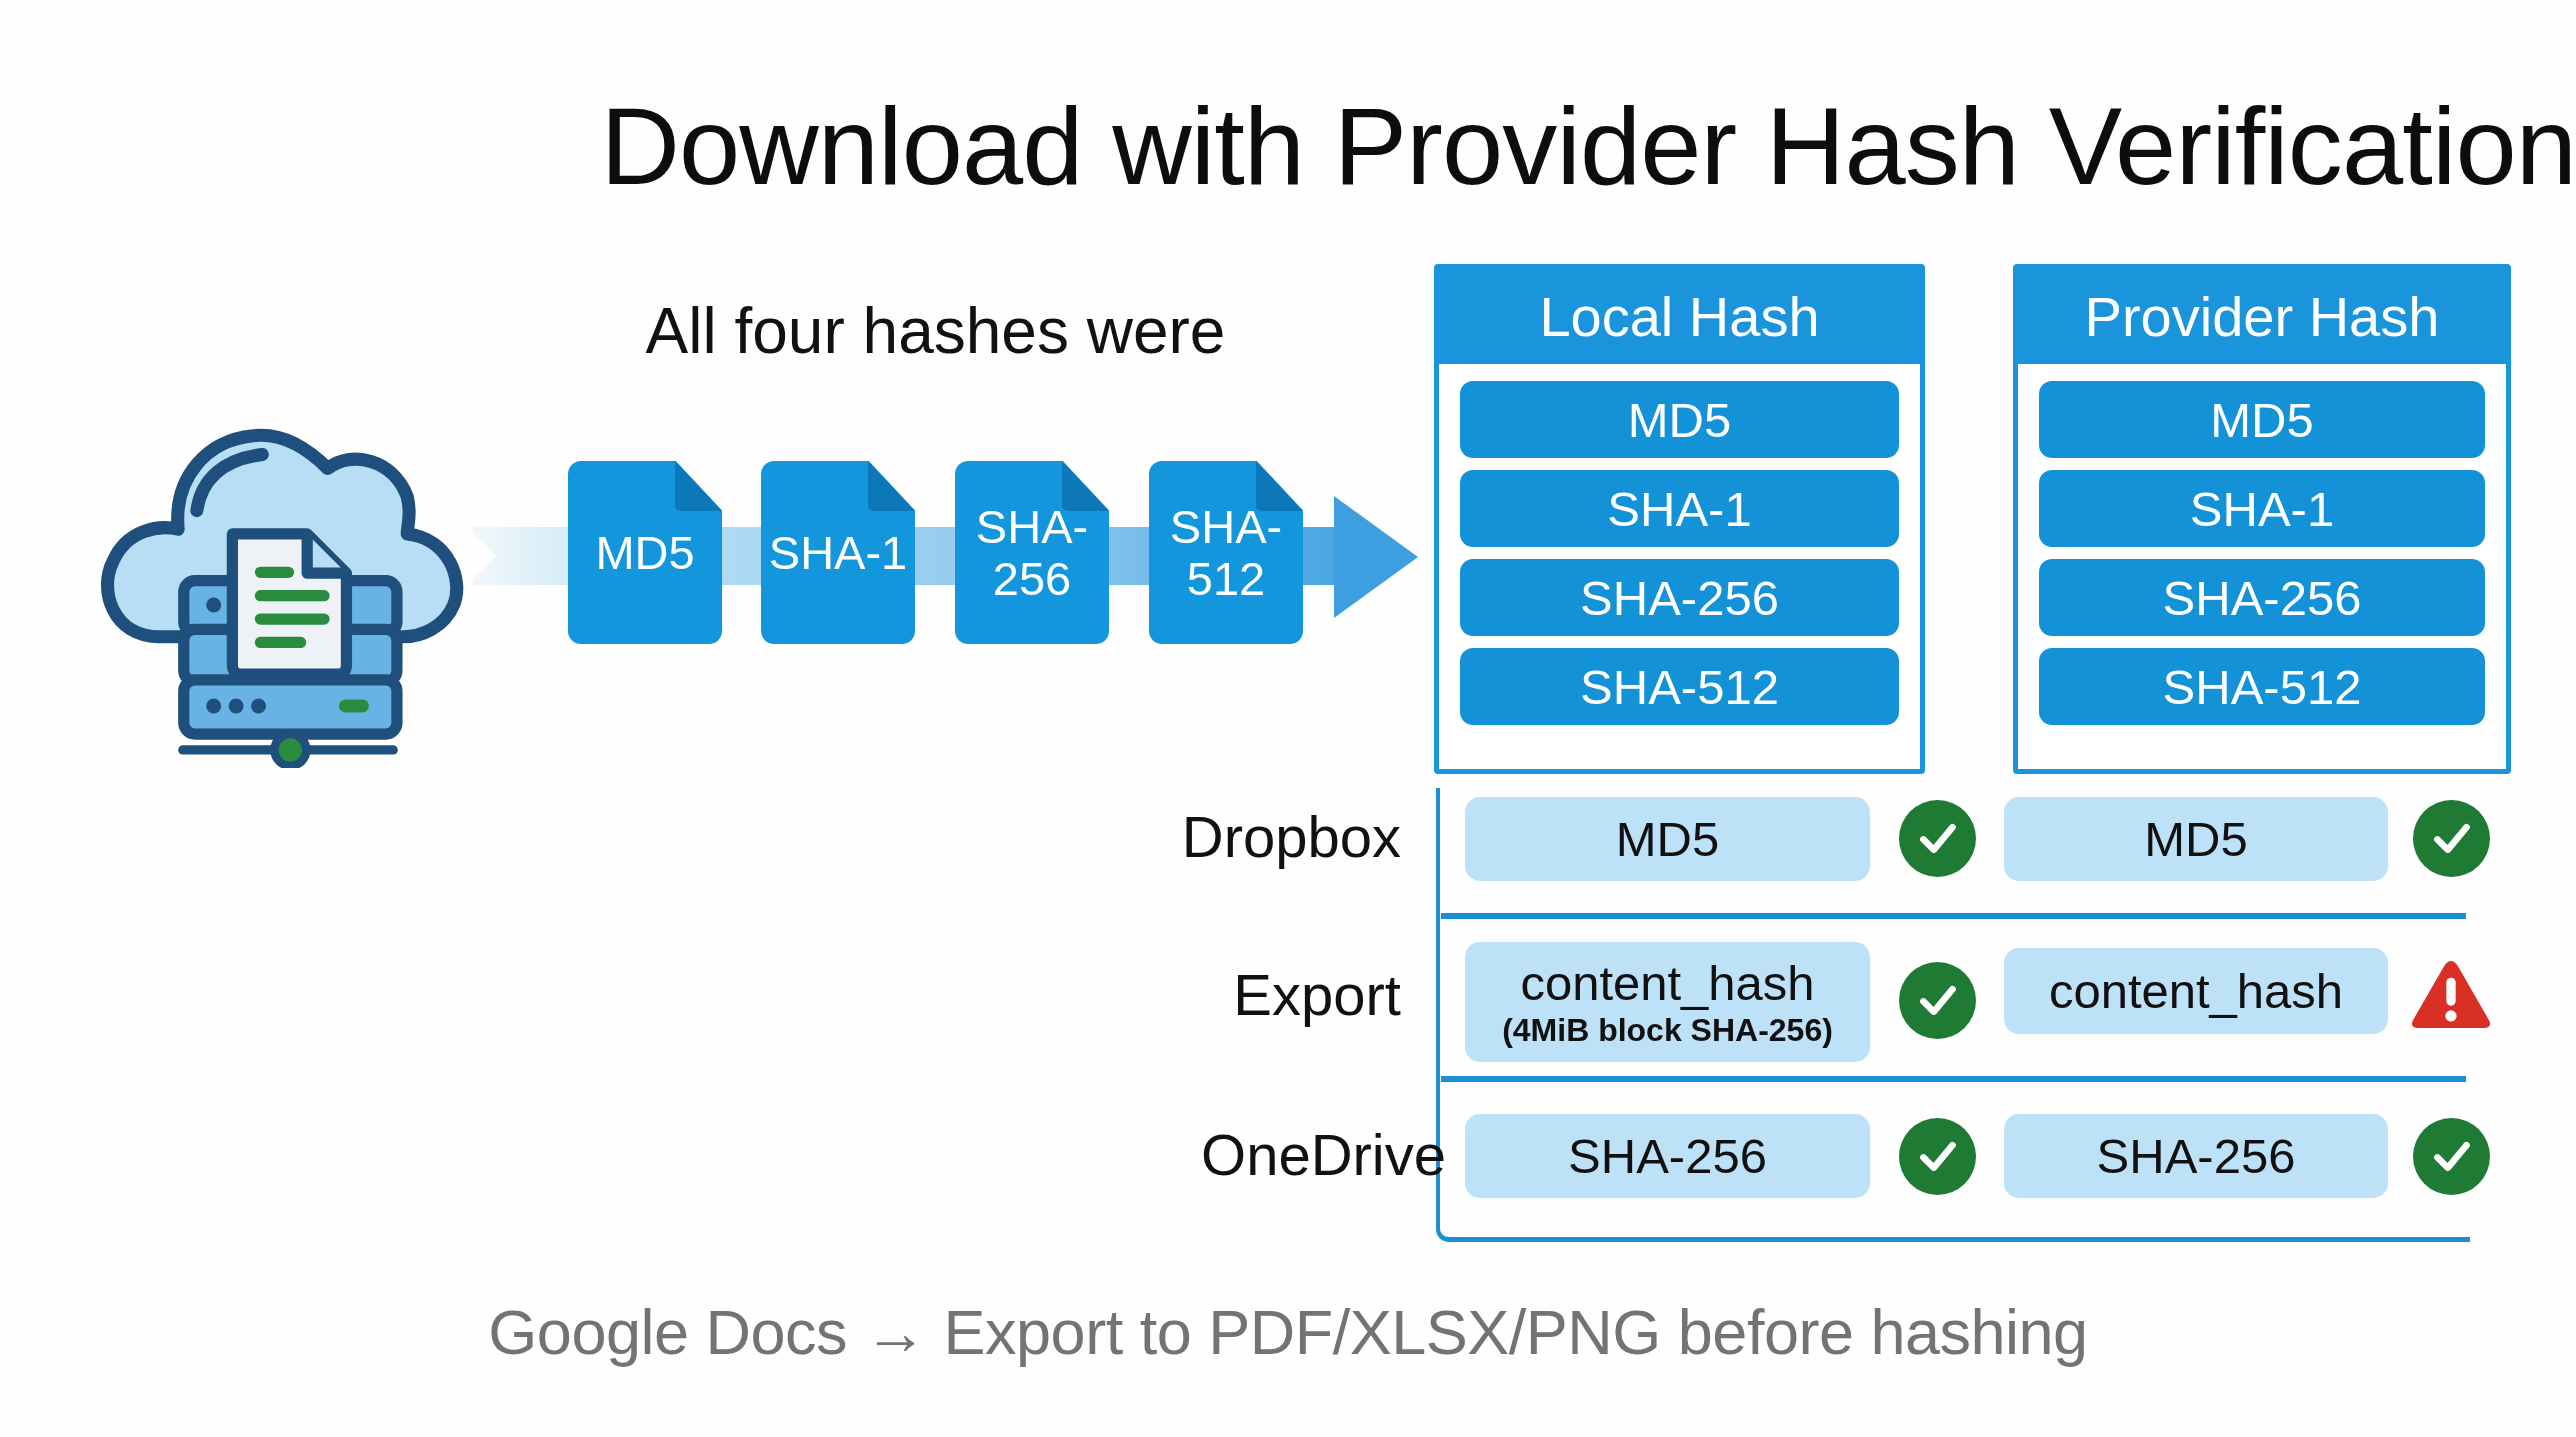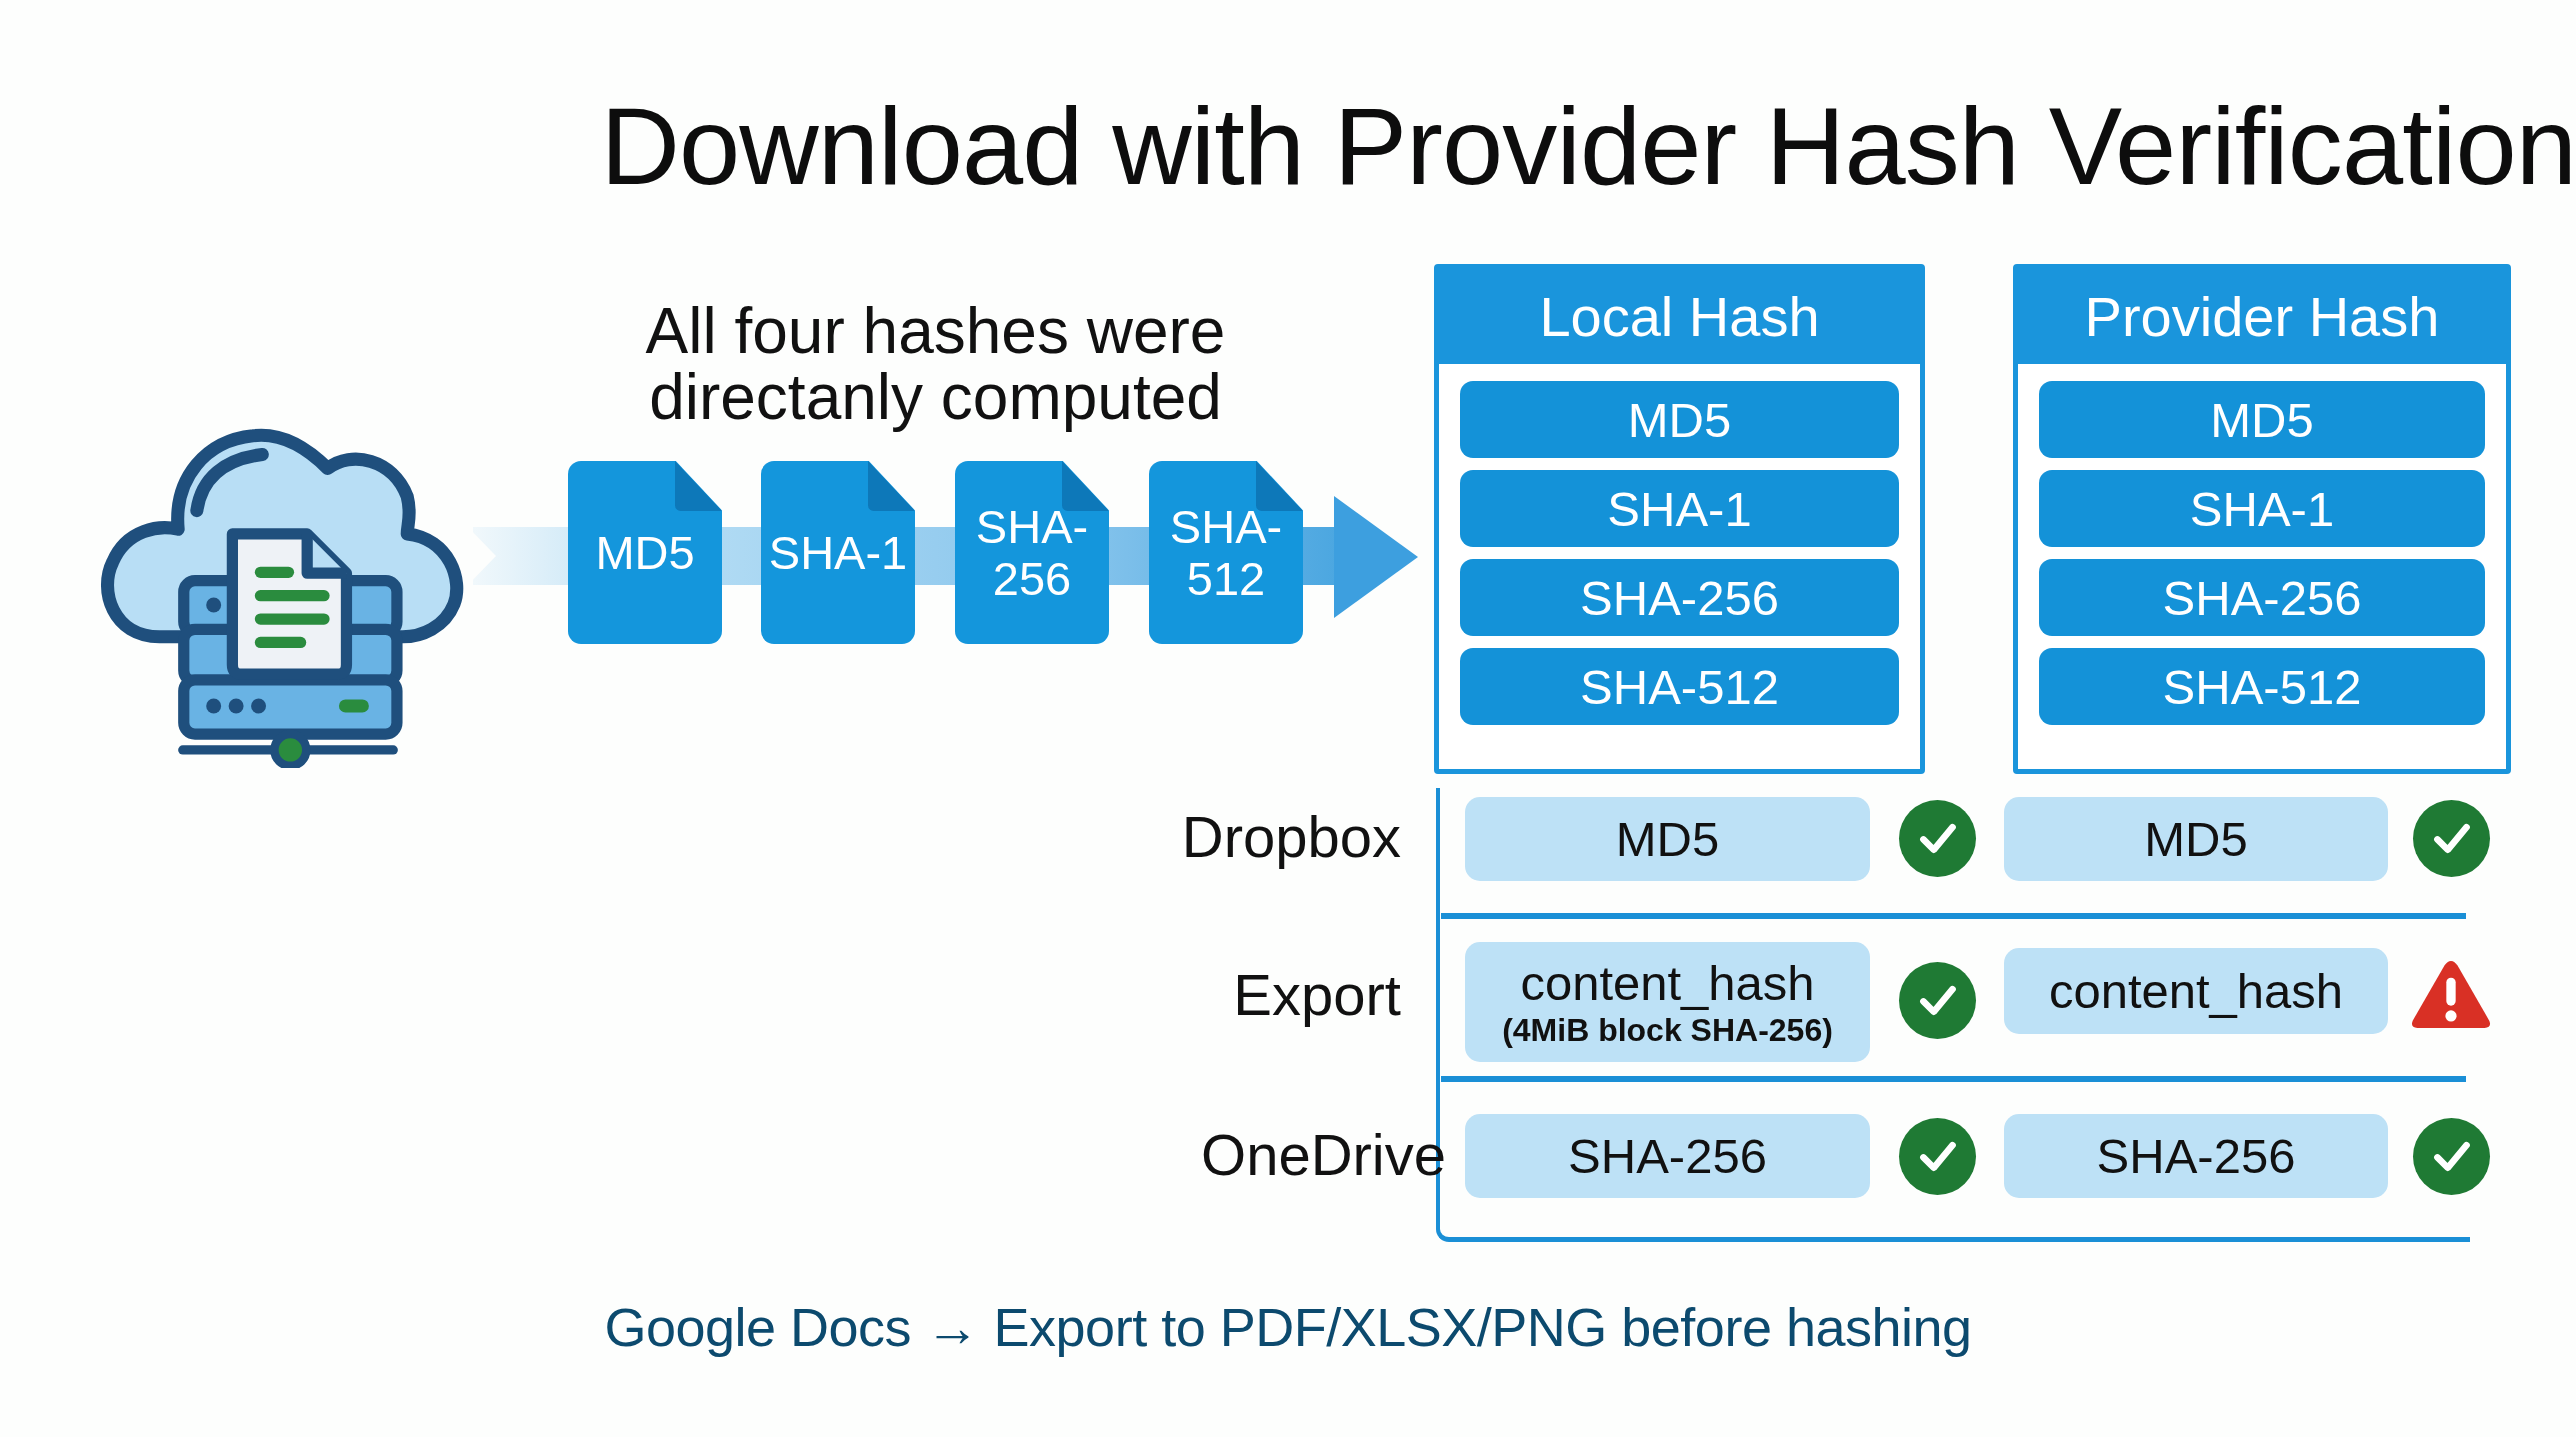--- a/index.html
+++ b/index.html
@@ -1,21 +1,21 @@
 <!DOCTYPE html>
 <html style="font-size:15px"><head>
 <meta charset="utf-8">
 <style>
   html, body { margin:0; padding:0; }
   body { width:2576px; height:1438px; background:#fdfefd; position:relative; overflow:hidden;
          font-family:"Liberation Sans","DejaVu Sans",sans-serif; color:#111; }
   .abs { position:absolute; }
   .title { left:0; width:2576px; top:82px; text-align:right; font-size:110px; font-weight:500; letter-spacing:-0.9px; color:#0d0d0d; }
   .subtitle { left:580px; width:711px; top:298px; text-align:center; font-size:64px; line-height:66px; color:#111; }
-  .footer { left:0; width:2576px; top:1296px; text-align:center; font-size:54px; color:#0c4a6e; letter-spacing:-0.5px; }
+  .footer { left:0; width:2576px; top:1296px; text-align:center; font-size:63px; color:#737373; letter-spacing:-0.5px; }
 
   
   .band { left:473px; top:527px; width:871px; height:58px;
           background:linear-gradient(90deg, rgba(170,214,242,0.15) 0%, #b3dcf4 25%, #86c4ec 70%, #4aa6e0 100%); }
   .band-tail { left:468px; top:527px; width:0; height:0; border-top:29px solid transparent; border-bottom:29px solid transparent; border-left:28px solid #fdfefd; }
   .arrow-head { left:1334px; top:496px; width:0; height:0; border-top:61px solid transparent; border-bottom:61px solid transparent; border-left:84px solid #3d9fdf; }
 
   .card { width:154px; height:183px; top:461px; background:#1496dc; border-radius:13px;
           clip-path:polygon(0 0, 70% 0, 100% 27%, 100% 100%, 0 100%); color:#fff;
           display:flex; align-items:center; justify-content:center; text-align:center; font-size:47px; line-height:52px; }
@@ -61,21 +61,20 @@
     <rect x="172" y="275" width="80" height="12" rx="6" fill="#2a8c3e"></rect>
     <rect x="172" y="300" width="55" height="12" rx="6" fill="#2a8c3e"></rect>
     <line x1="210" y1="404" x2="210" y2="420" stroke="#1f4f7d" stroke-width="10"></line>
     <line x1="95" y1="421" x2="320" y2="421" stroke="#1f4f7d" stroke-width="10" stroke-linecap="round"></line>
     <circle cx="210" cy="421" r="17" fill="#2a8c3e" stroke="#1f4f7d" stroke-width="9"></circle>
   </svg>
 </div>
 
 <div class="abs subtitle">
   <div>All four hashes were</div>
-  <div>directanly computed</div>
 </div>
 
 <div class="abs band"></div>
 <div class="abs band-tail"></div>
 <div class="abs arrow-head"></div>
 
 <div class="abs card" style="left:568px;">
   <div class="fold"></div>
   <div><span>MD5</span></div>
 </div>

